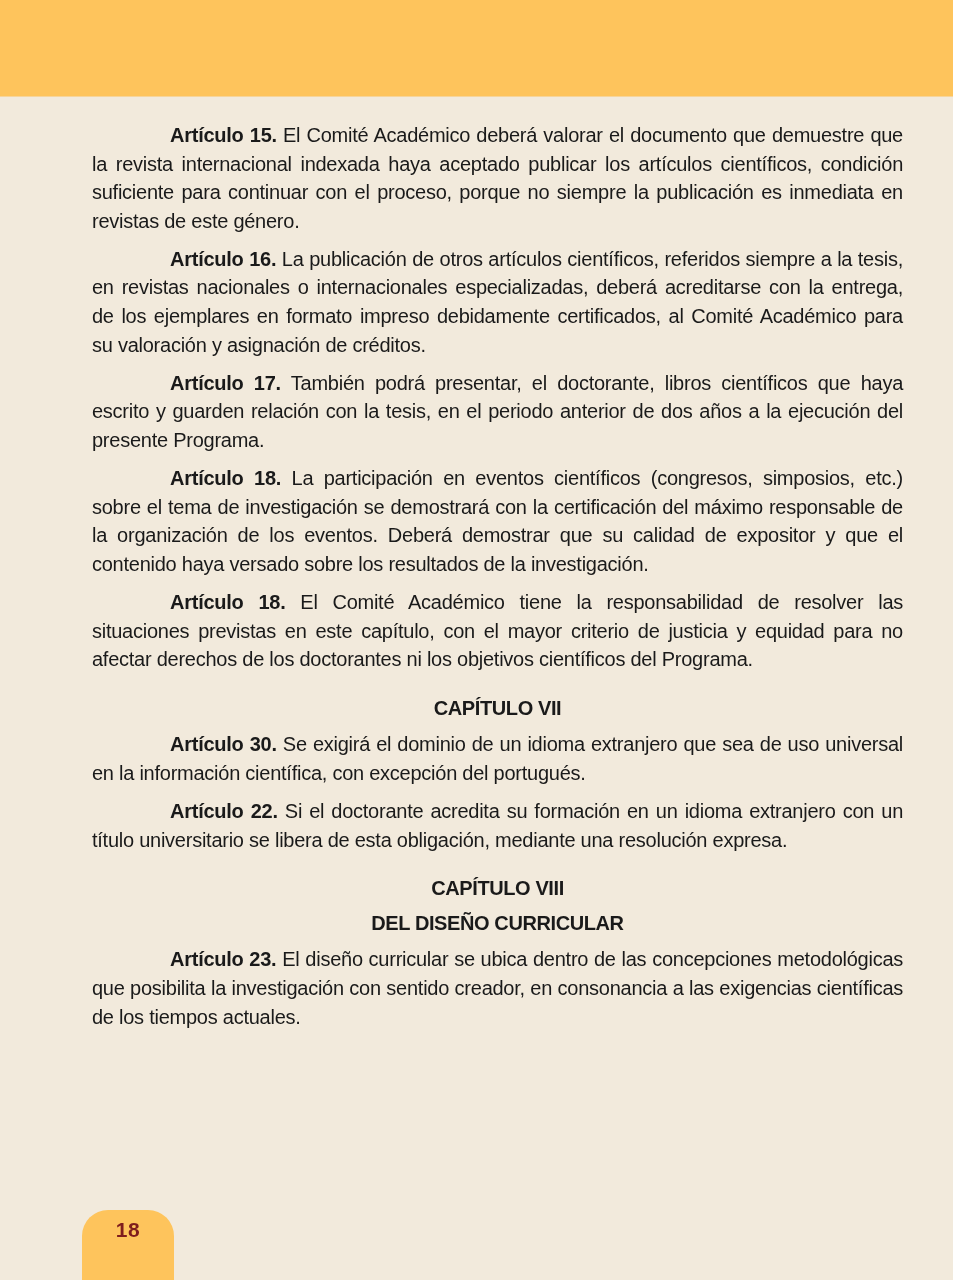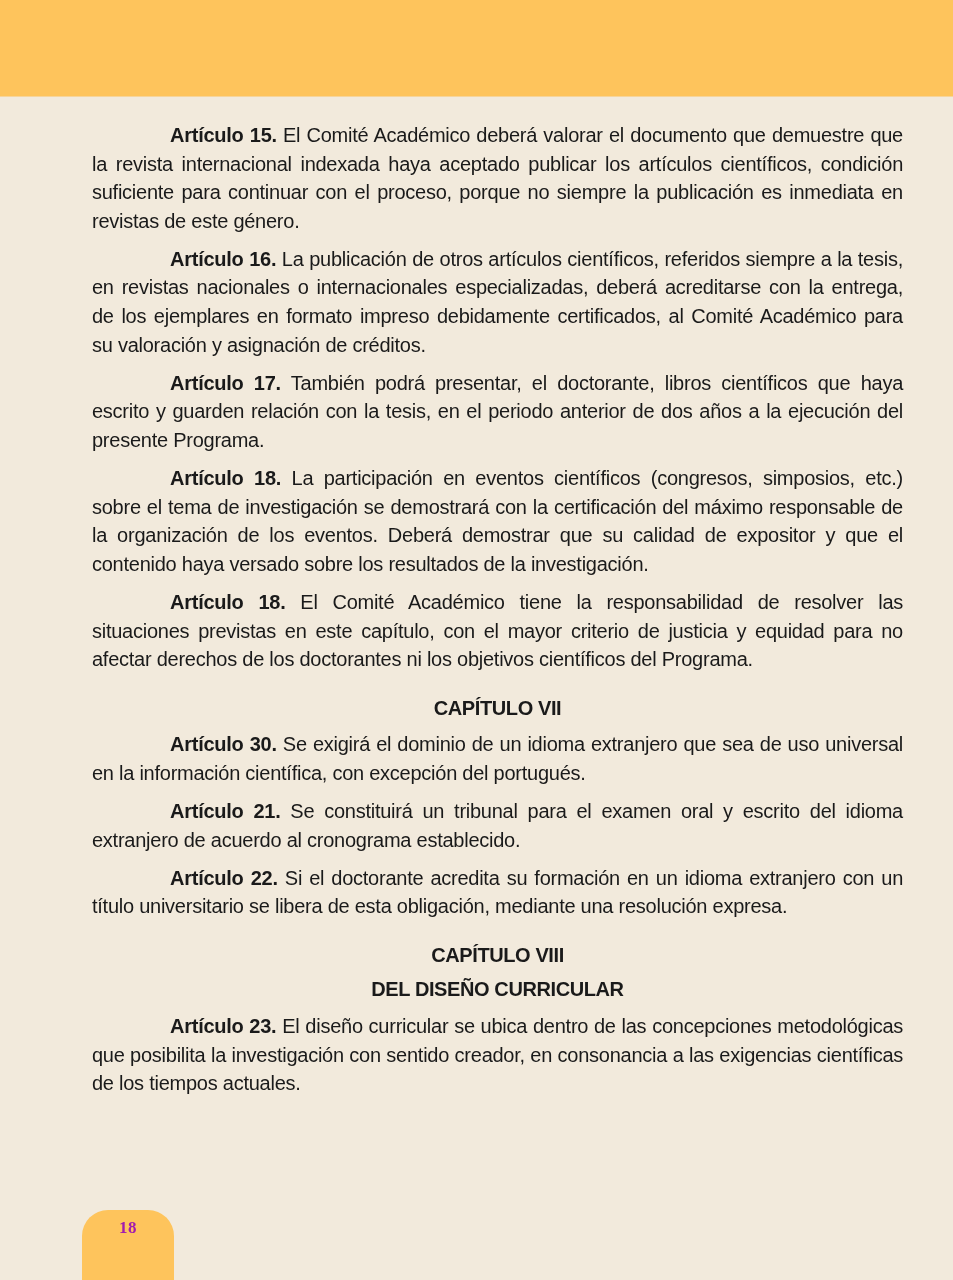--- a/index.html
+++ b/index.html
@@ -59,25 +59,24 @@
       top: 1210px;
       width: 92px;
       height: 80px;
       background: #FEC45C;
       border-radius: 26px 26px 0 0;
       text-align: center;
     }
     .page-number {
       display: block;
       padding-top: 8px;
-      font-size: 17px;
+      font-size: 21px;
       font-weight: bold;
-      color: #a21caf;
+      color: #7f1d1d;
       letter-spacing: 0.5px;
-      font-family: Liberation Serif, serif;
     }
   </style>
 </head>
 <body>
 
 <div class="header-band"></div>
 
 <div class="content">
 
   <p class="article"><span class="art-label">Artículo 15.</span><span> El Comité Académico deberá valorar el documento que demuestre que la revista internacional indexada haya aceptado publicar los artículos científicos, condición suficiente para continuar con el proceso, porque no siempre la publicación es inmediata en revistas de este género.</span></p>
@@ -89,21 +88,20 @@
   <p class="article"><span class="art-label">Artículo 18.</span><span> La participación en eventos científicos (congresos, simposios, etc.) sobre el tema de investigación se demostrará con la certificación del máximo responsable de la organización de los eventos. Deberá demostrar que su calidad de expositor y que el contenido haya versado sobre los resultados de la investigación.</span></p>
 
   <p class="article"><span class="art-label">Artículo 18.</span><span> El Comité Académico tiene la responsabilidad de resolver las situaciones previstas en este capítulo, con el mayor criterio de justicia y equidad para no afectar derechos de los doctorantes ni los objetivos científicos del Programa.</span></p>
 
   <div class="chapter-block">
     <p class="chapter">CAPÍTULO VII</p>
   </div>
 
   <p class="article"><span class="art-label">Artículo 30.</span><span> Se exigirá el dominio de un idioma extranjero que sea de uso universal en la información científica, con excepción del portugués.</span></p>
 
-  <p class="article"><span class="art-label">Artículo 21.</span><span> Se constituirá un tribunal para el examen oral y escrito del idioma extranjero de acuerdo al cronograma establecido.</span></p>
 
   <p class="article"><span class="art-label">Artículo 22.</span><span> Si el doctorante acredita su formación en un idioma extranjero con un título universitario se libera de esta obligación, mediante una resolución expresa.</span></p>
 
   <div class="chapter-block">
     <p class="chapter">CAPÍTULO VIII</p>
     <p class="chapter">DEL DISEÑO CURRICULAR</p>
   </div>
 
   <p class="article"><span class="art-label">Artículo 23.</span><span> El diseño curricular se ubica dentro de las concepciones metodológicas que posibilita la investigación con sentido creador, en consonancia a las exigencias científicas de los tiempos actuales.</span></p>
 

